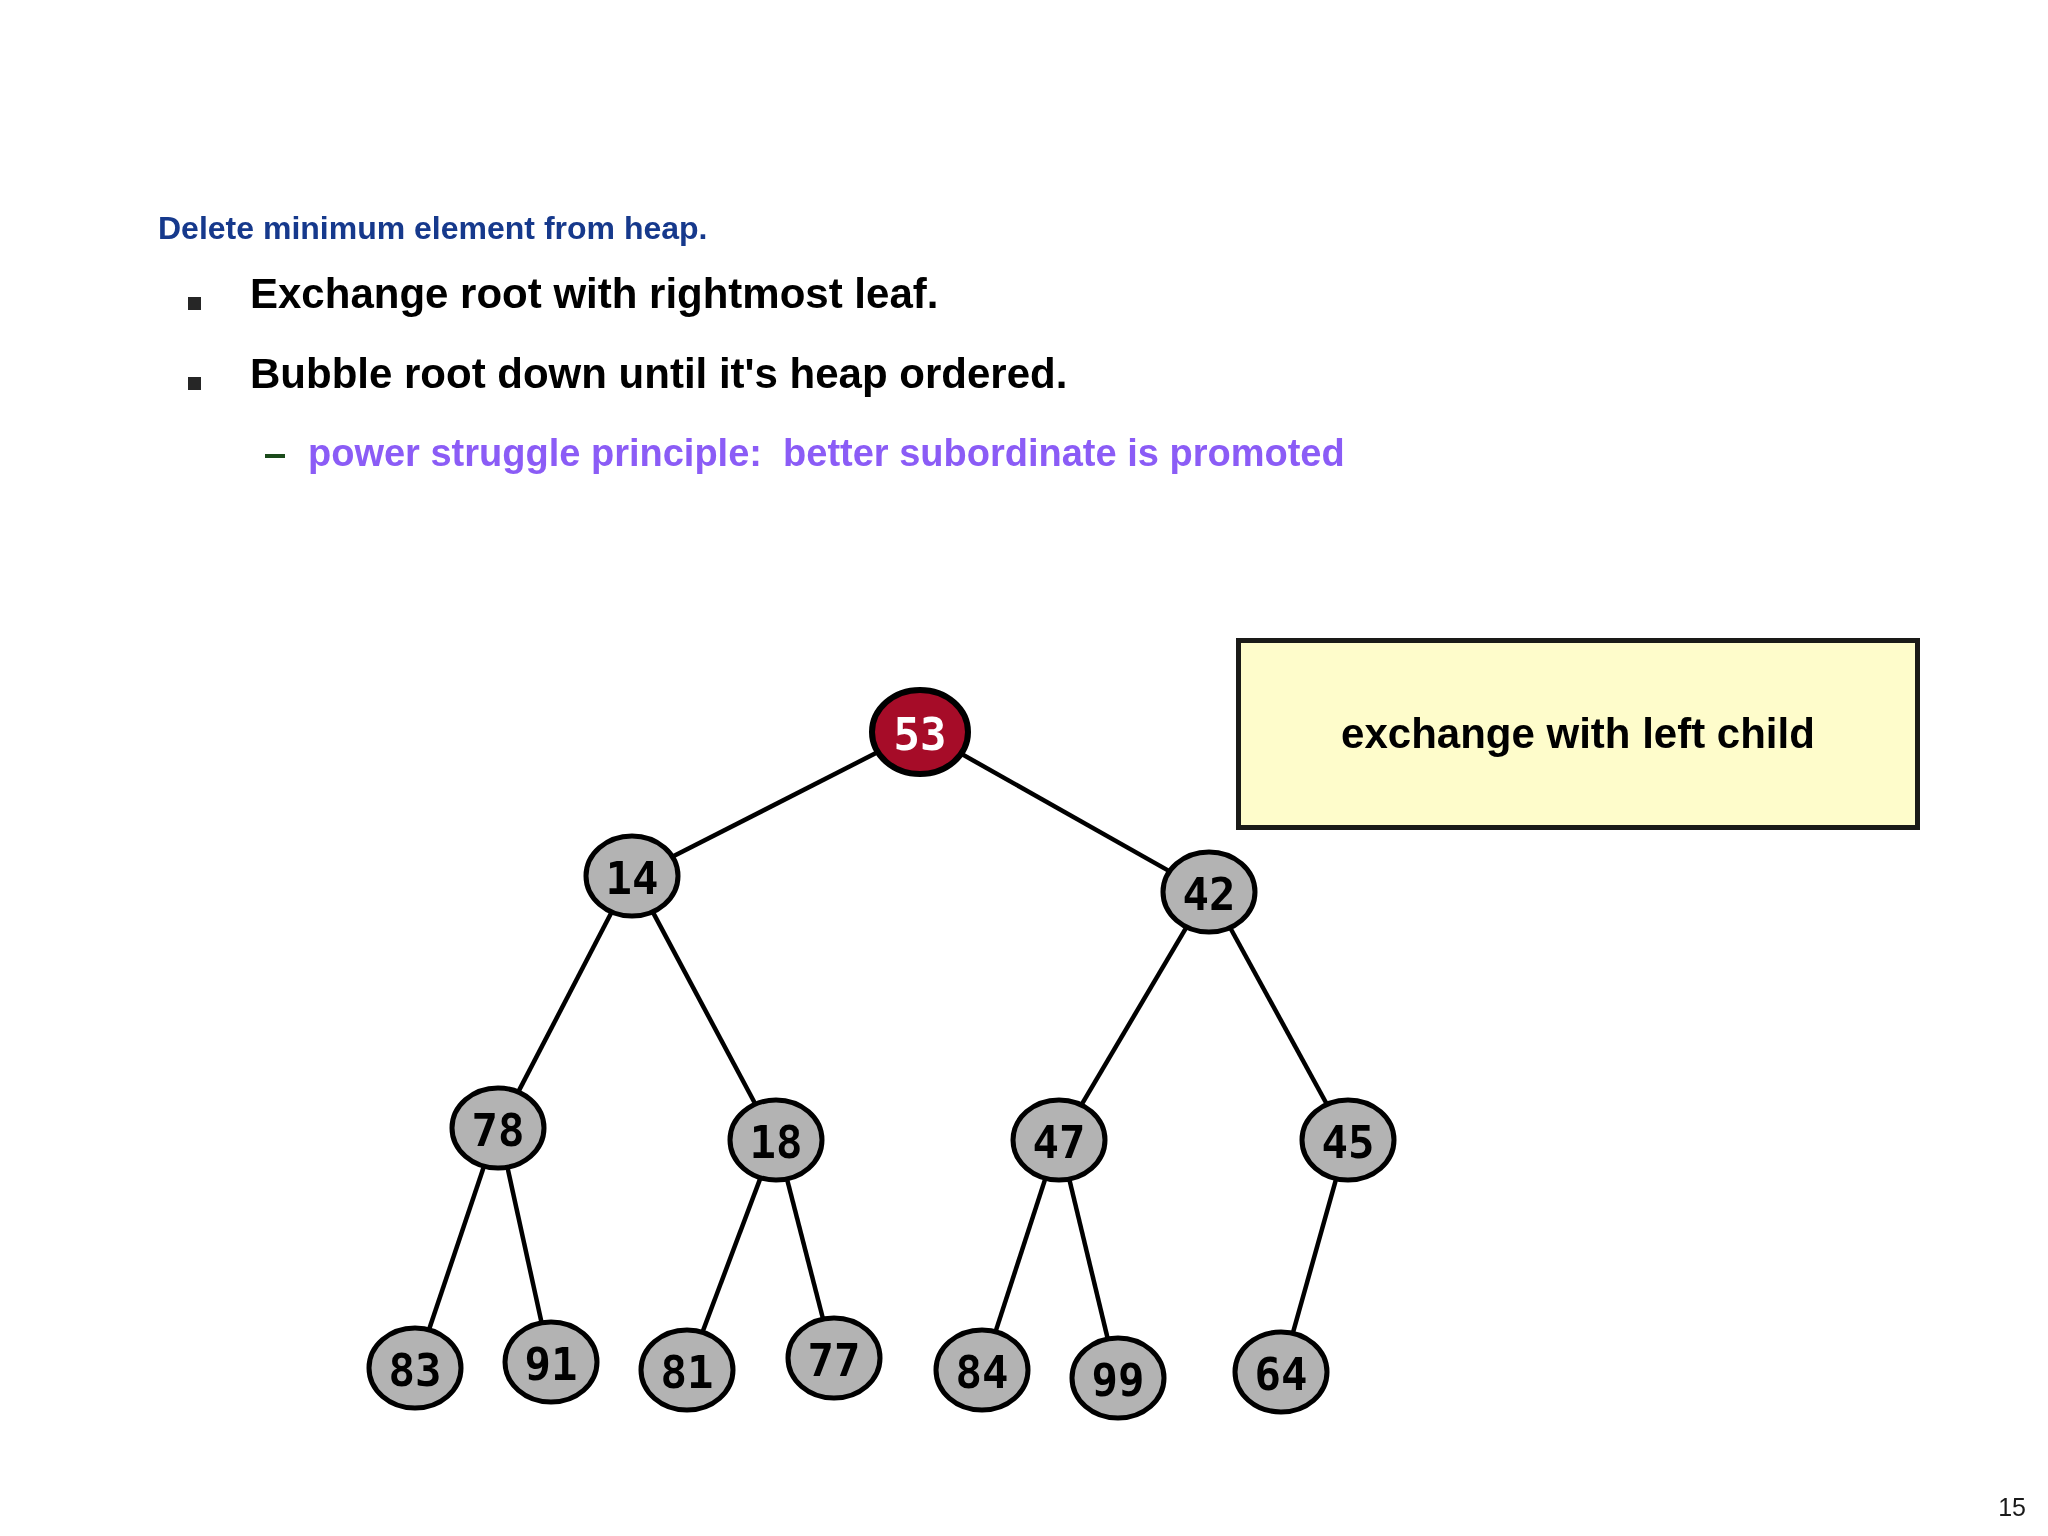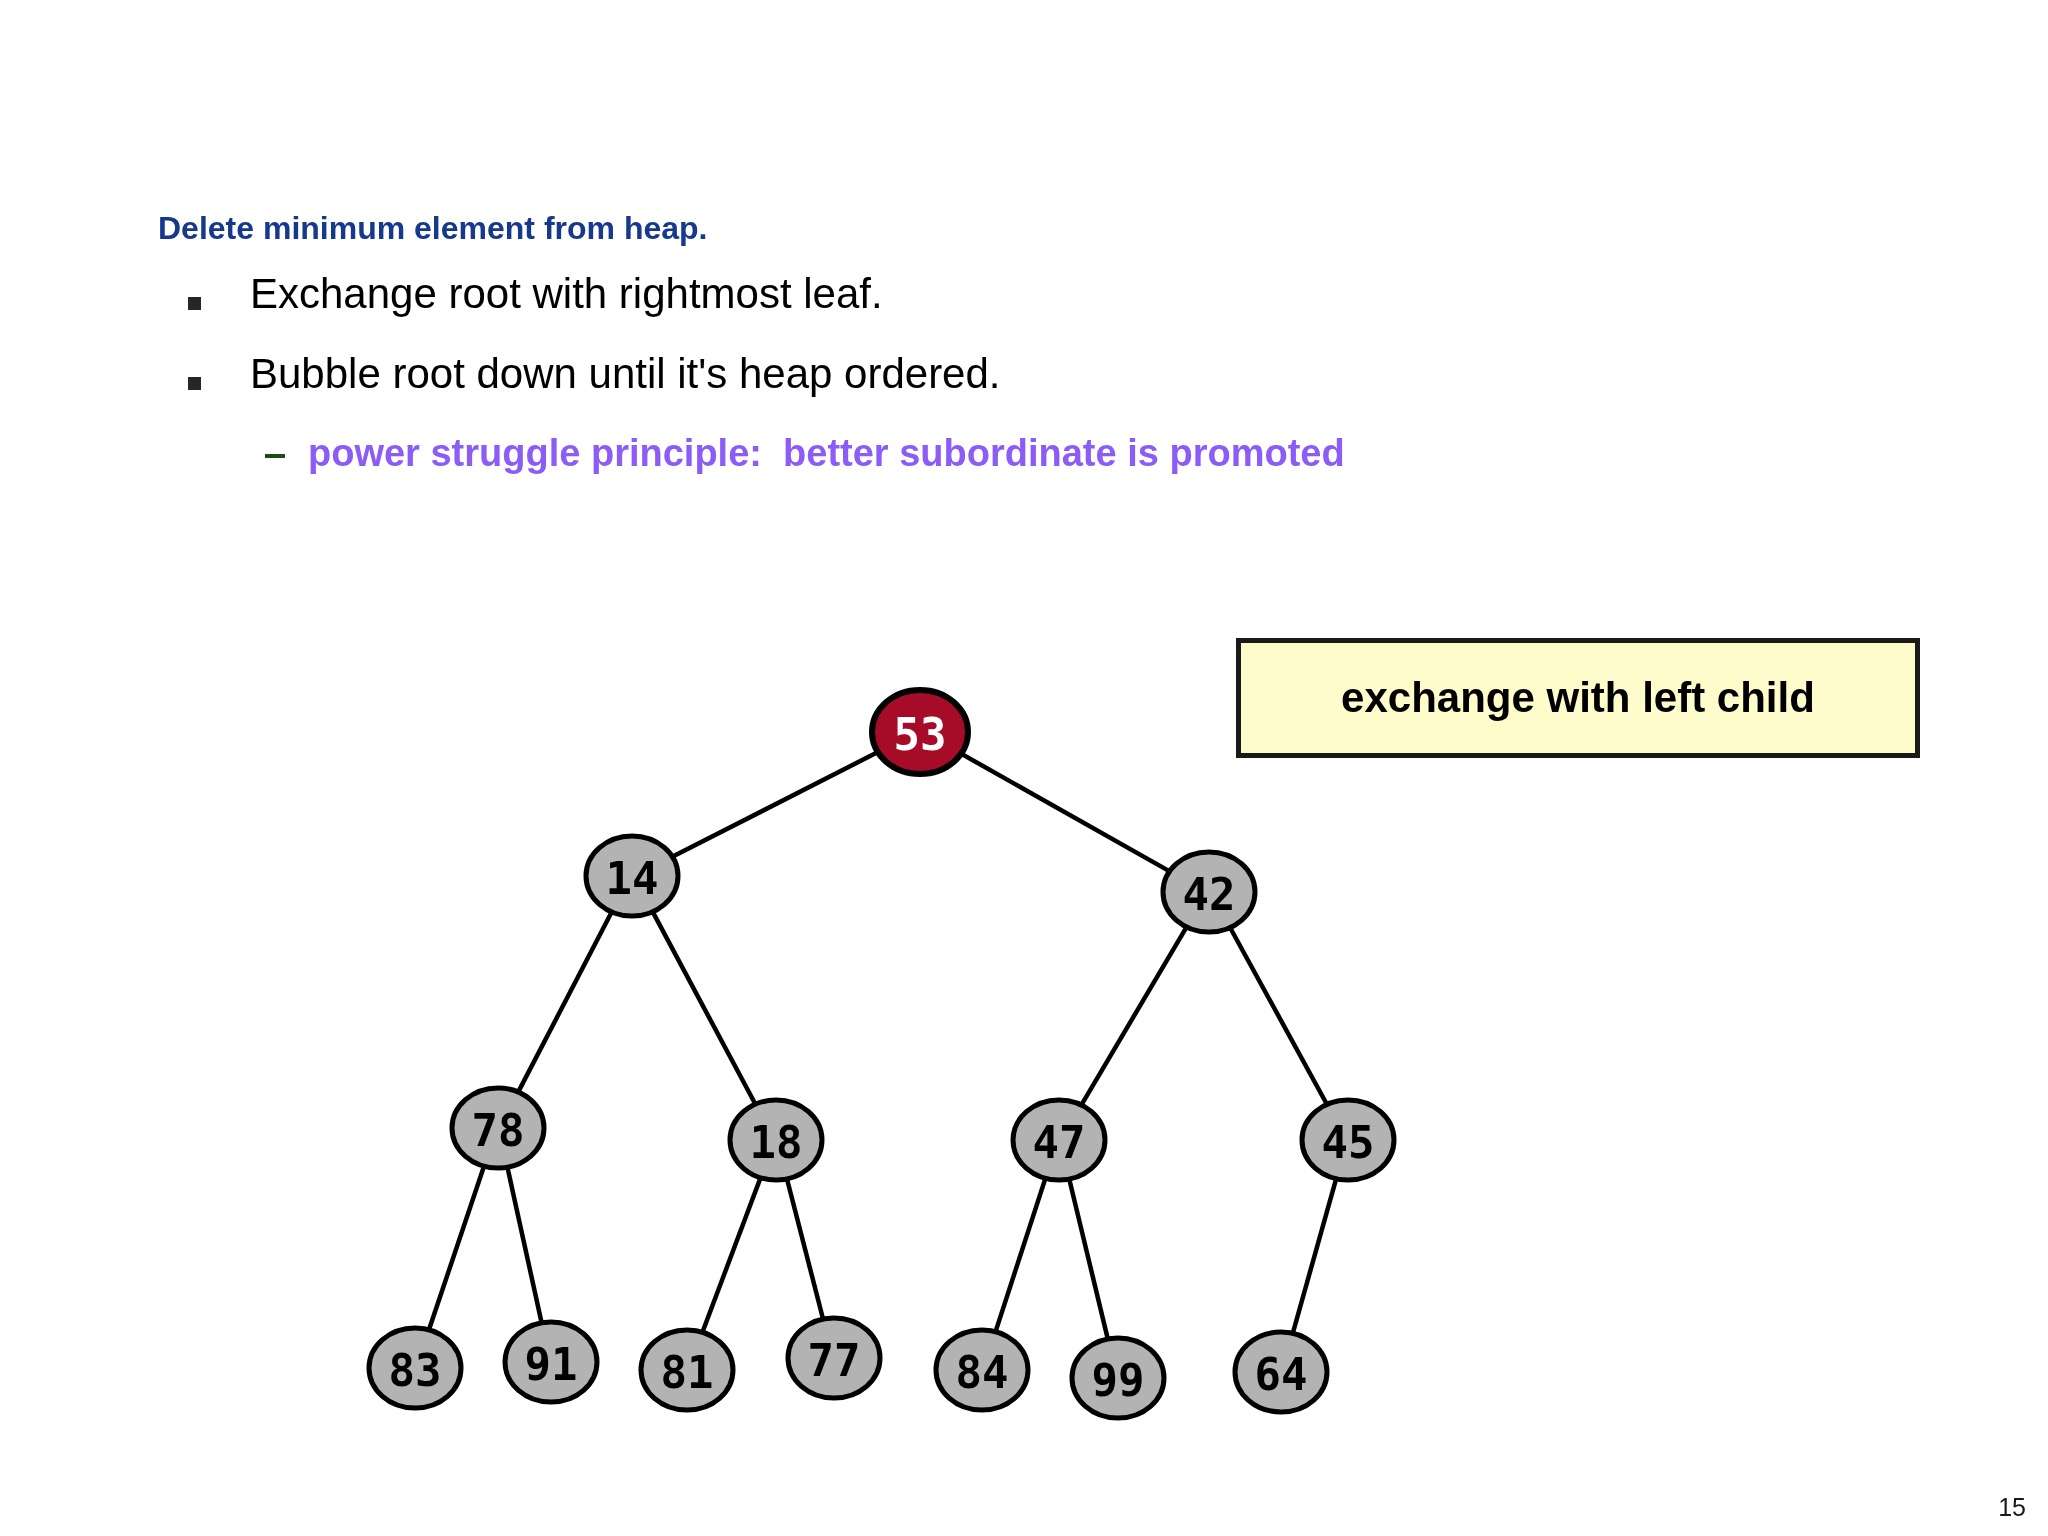--- a/index.html
+++ b/index.html
@@ -58,21 +58,21 @@
     top: 27px;
     width: 13px;
     height: 13px;
     background: #262626;
   }
   .bullet-row .txt {
     position: absolute;
     left: 62px;
     top: 0px;
     font-size: 42px;
-    font-weight: normal;
+    font-weight: bold;
     color: #000000;
     white-space: pre;
   }
   #bullet-1 { left: 188px; top: 60px; }
   #bullet-2 { left: 188px; top: 140px; }
 
   #subbullet-1 {
     position: absolute;
     left: 265px;
     top: 222px;
@@ -95,21 +95,21 @@
     color: #8b5cf6;
     white-space: pre;
   }
 
   
   #callout-box {
     position: absolute;
     left: 1236px;
     top: 638px;
     width: 684px;
-    height: 120px;
+    height: 192px;
     background: #FEFCCB;
     border: 5px solid #1A1A18;
     box-sizing: border-box;
     display: flex;
     align-items: center;
     justify-content: center;
   }
   #callout-box .txt {
     font-size: 42px;
     font-weight: bold;

